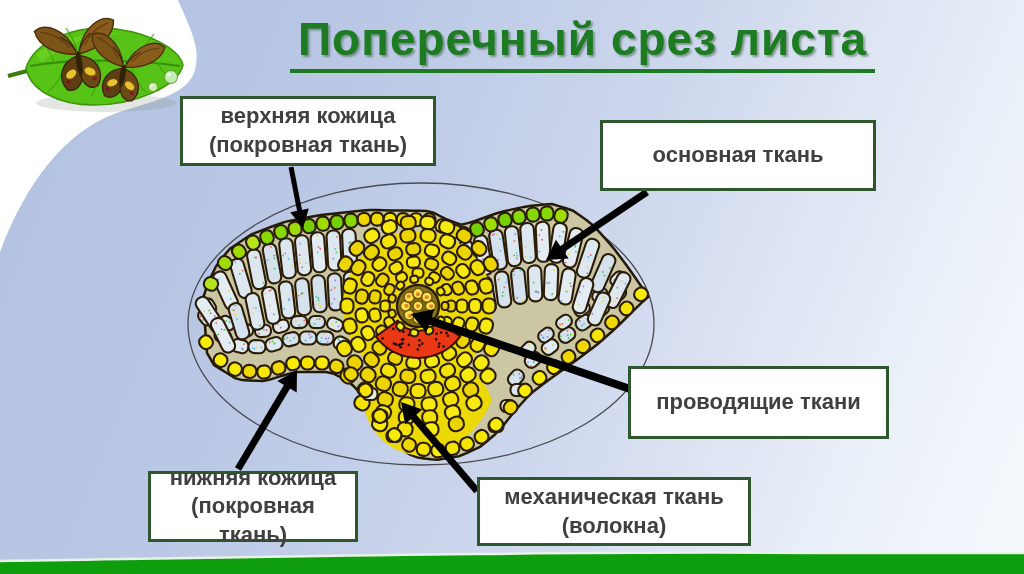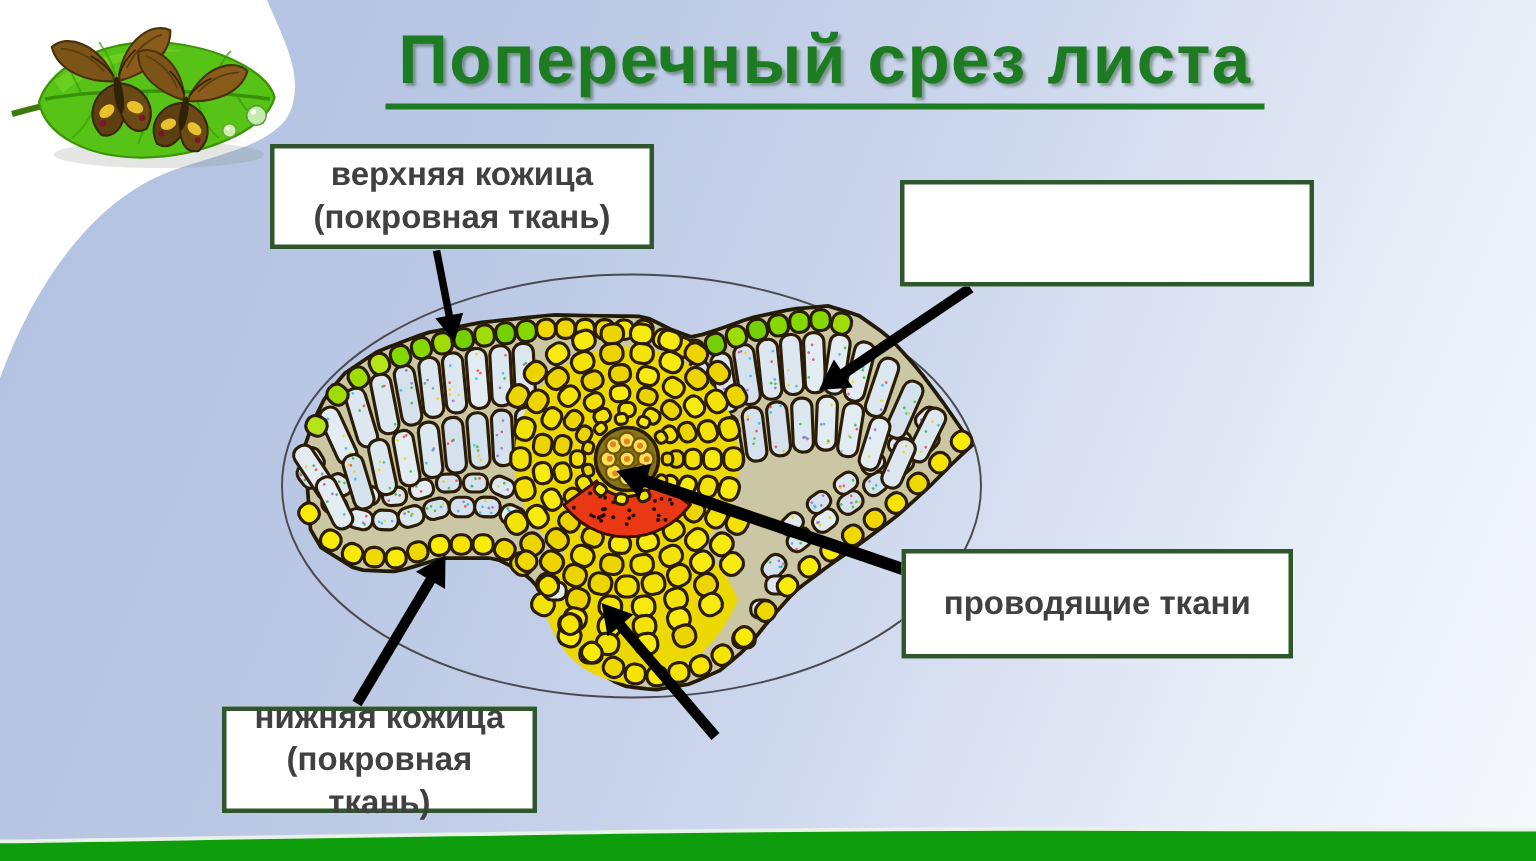--- a/index.html
+++ b/index.html
@@ -4,35 +4,35 @@
 <style>
   html,body{margin:0;padding:0;background:#888;}
   .slide{
     position:relative;width:1024px;height:574px;overflow:hidden;
     font-family:"Liberation Sans",sans-serif;
     background:linear-gradient(112deg,#b2c1e1 0%,#bac8e5 30%,#ccd6ec 55%,#e9eff8 82%,#f6f9fd 100%);
   }
   #main-svg{position:absolute;left:0;top:0;width:1024px;height:574px;z-index:2;}
   #leaf-svg{position:absolute;left:6px;top:4px;width:190px;height:115px;z-index:3;}
   #footer-svg{position:absolute;left:0;bottom:0;width:1024px;height:26px;z-index:1;}
-  .title-wrap{position:absolute;left:225px;top:12px;width:650px;text-align:center;z-index:5;}
+  .title-wrap{position:absolute;left:225px;top:12px;width:650px;text-align:right;z-index:5;}
   .title-text{
     display:inline-block;font-weight:bold;font-size:46px;letter-spacing:1px;color:#1d7c21;
     border-bottom:4px solid #1d7c21;padding:0 8px 3px 8px;
     text-shadow:2px 2px 2px rgba(40,70,40,0.45);
   }
   .label-box{
     position:absolute;background:#ffffff;border:3px solid #2e572e;z-index:6;
     display:flex;flex-direction:column;justify-content:center;align-items:center;
     font-weight:bold;font-size:22px;line-height:1.3;color:#404040;text-align:center;
     box-sizing:border-box;padding:2px 4px;
   }
   #box-upper{left:180px;top:96px;width:256px;height:70px;}
   #box-ground{left:600px;top:120px;width:276px;height:71px;}
-  #box-vascular{left:601px;top:366px;width:261px;height:73px;}
+  #box-vascular{left:628px;top:366px;width:261px;height:73px;}
   #box-lower{left:148px;top:471px;width:210px;height:71px;}
   #box-mech{left:477px;top:477px;width:274px;height:69px;}
 </style>
 </head>
 <body>
 
 <div class="slide">
 
   <svg id="main-svg" viewBox="0 0 1024 574" xmlns="http://www.w3.org/2000/svg">
       <path d="M0,0 L178,0 C190,28 201,48 195,70 C188,96 148,102 114,114 C66,132 26,182 0,252 Z" fill="#ffffff"></path>
@@ -1245,27 +1245,32 @@
 
   <div class="title-wrap">
     <span class="title-text">Поперечный срез листа</span>
   </div>
 
   <div class="label-box" id="box-upper">
     <span>верхняя кожица</span>
     <span>(покровная ткань)</span>
   </div>
   <div class="label-box" id="box-ground">
+    <span>основная ткань</span>
   </div>
   <div class="label-box" id="box-vascular">
     <span>проводящие ткани</span>
   </div>
   <div class="label-box" id="box-lower">
     <span>нижняя кожица</span>
     <span>(покровная ткань)</span>
+  </div>
+  <div class="label-box" id="box-mech">
+    <span>механическая ткань</span>
+    <span>(волокна)</span>
   </div>
 
   <svg id="footer-svg" viewBox="0 0 1024 26" preserveAspectRatio="none" xmlns="http://www.w3.org/2000/svg">
     <path d="M0,13 C260,9 560,3 820,5 L1024,5 L1024,26 L0,26 Z" fill="#0d9d0d"></path>
     <path d="M0,13 C260,9 560,3 820,5 L1024,5" stroke="#e9f2e6" stroke-width="2.5" fill="none"></path>
   </svg>
 
 </div>
 
 </body></html>

